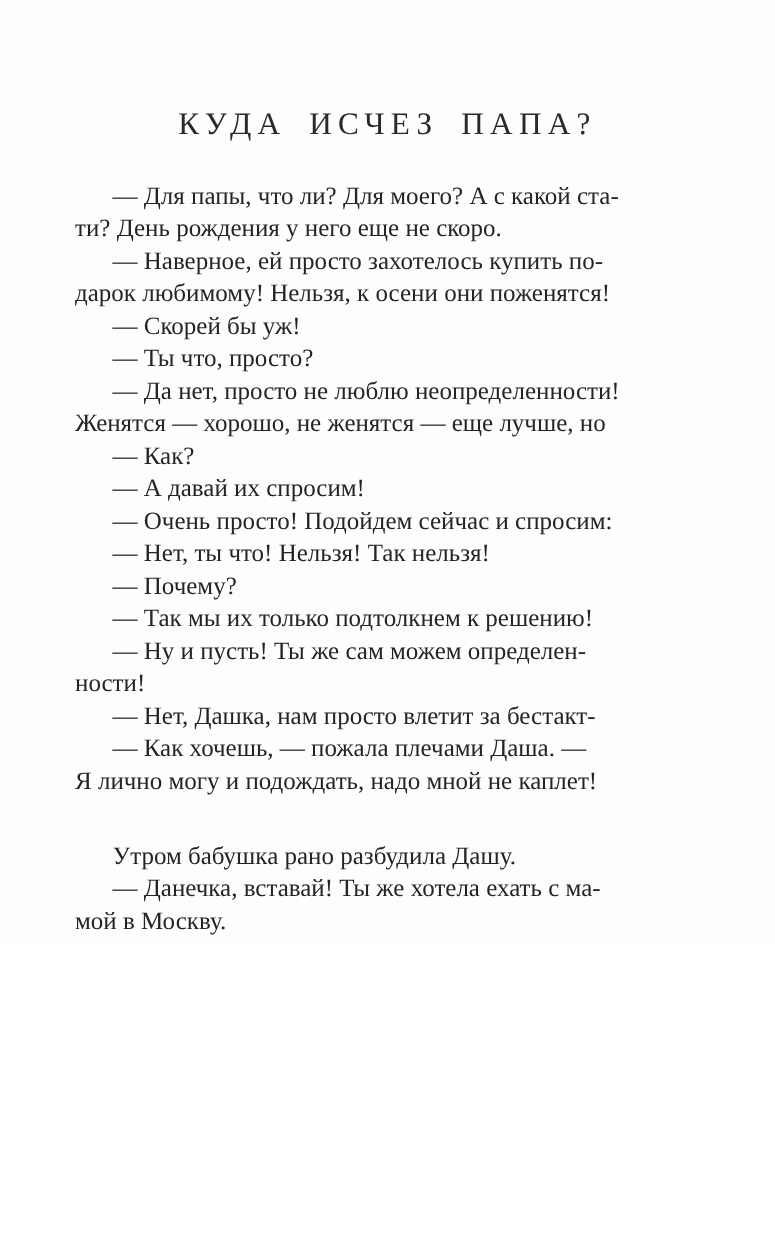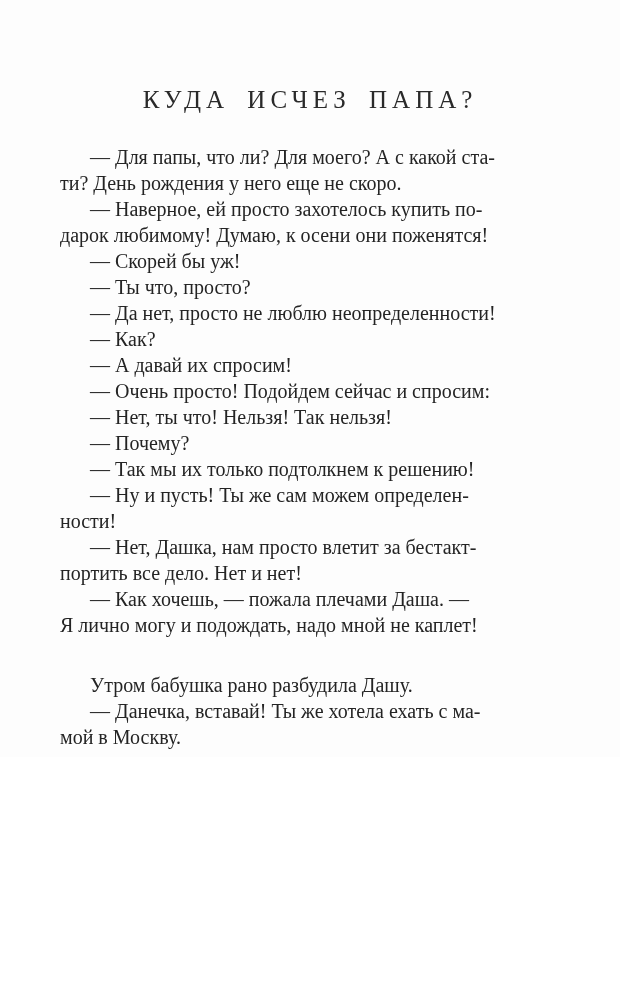--- a/index.html
+++ b/index.html
@@ -76,30 +76,31 @@
 
   <h1 class="chapter-title">КУДА ИСЧЕЗ ПАПА?</h1>
 
   <div class="text-block">
       <div class="paragraph">
         <div class="line indent">— Для папы, что ли? Для моего? А с какой ста-</div>
         <div class="line">ти? День рождения у него еще не скоро.</div>
       </div>
       <div class="paragraph">
         <div class="line indent">— Наверное, ей просто захотелось купить по-</div>
-        <div class="line">дарок любимому! Думаю, к осени они поженятся!</div>
+        <div class="line">дарок любимому! Нельзя, к осени они поженятся!</div>
       </div>
       <div class="paragraph">
         <div class="line indent">— Скорей бы уж!</div>
       </div>
       <div class="paragraph">
         <div class="line indent">— Ты что, просто?</div>
       </div>
       <div class="paragraph">
         <div class="line indent">— Да нет, просто не люблю неопределенности!</div>
+        <div class="line">Женятся — хорошо, не женятся — еще лучше, но</div>
       </div>
       <div class="paragraph">
         <div class="line indent">— Как?</div>
       </div>
       <div class="paragraph">
         <div class="line indent">— А давай их спросим!</div>
       </div>
       <div class="paragraph">
         <div class="line indent">— Очень просто! Подойдем сейчас и спросим:</div>
       </div>
@@ -111,21 +112,20 @@
       </div>
       <div class="paragraph">
         <div class="line indent">— Так мы их только подтолкнем к решению!</div>
       </div>
       <div class="paragraph">
         <div class="line indent">— Ну и пусть! Ты же сам можем определен-</div>
         <div class="line">ности!</div>
       </div>
       <div class="paragraph">
         <div class="line indent">— Нет, Дашка, нам просто влетит за бестакт-</div>
-        <div class="line">портить все дело. Нет и нет!</div>
       </div>
       <div class="paragraph">
         <div class="line indent">— Как хочешь, — пожала плечами Даша. —</div>
         <div class="line">Я лично могу и подождать, надо мной не каплет!</div>
       </div>
       <div class="paragraph section-break">
         <div class="line indent">Утром бабушка рано разбудила Дашу.</div>
       </div>
       <div class="paragraph">
         <div class="line indent">— Данечка, вставай! Ты же хотела ехать с ма-</div>

